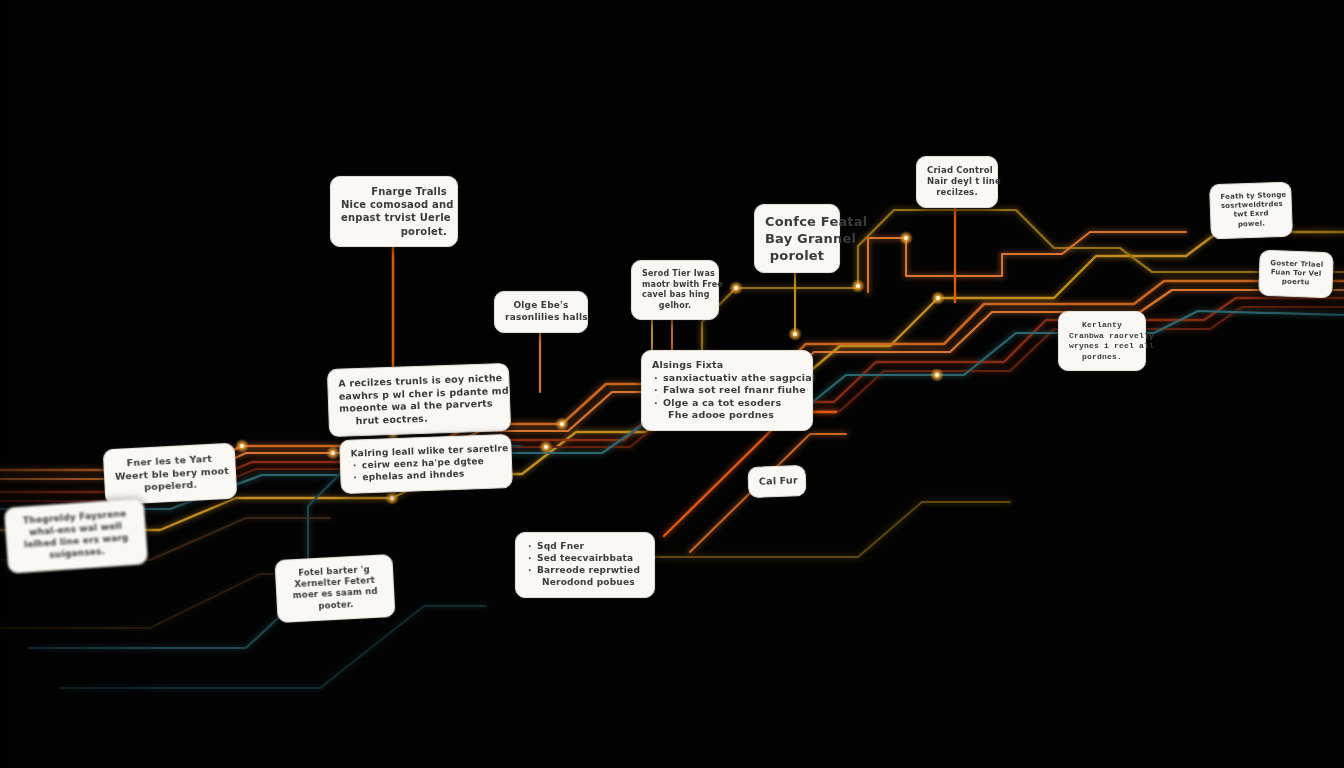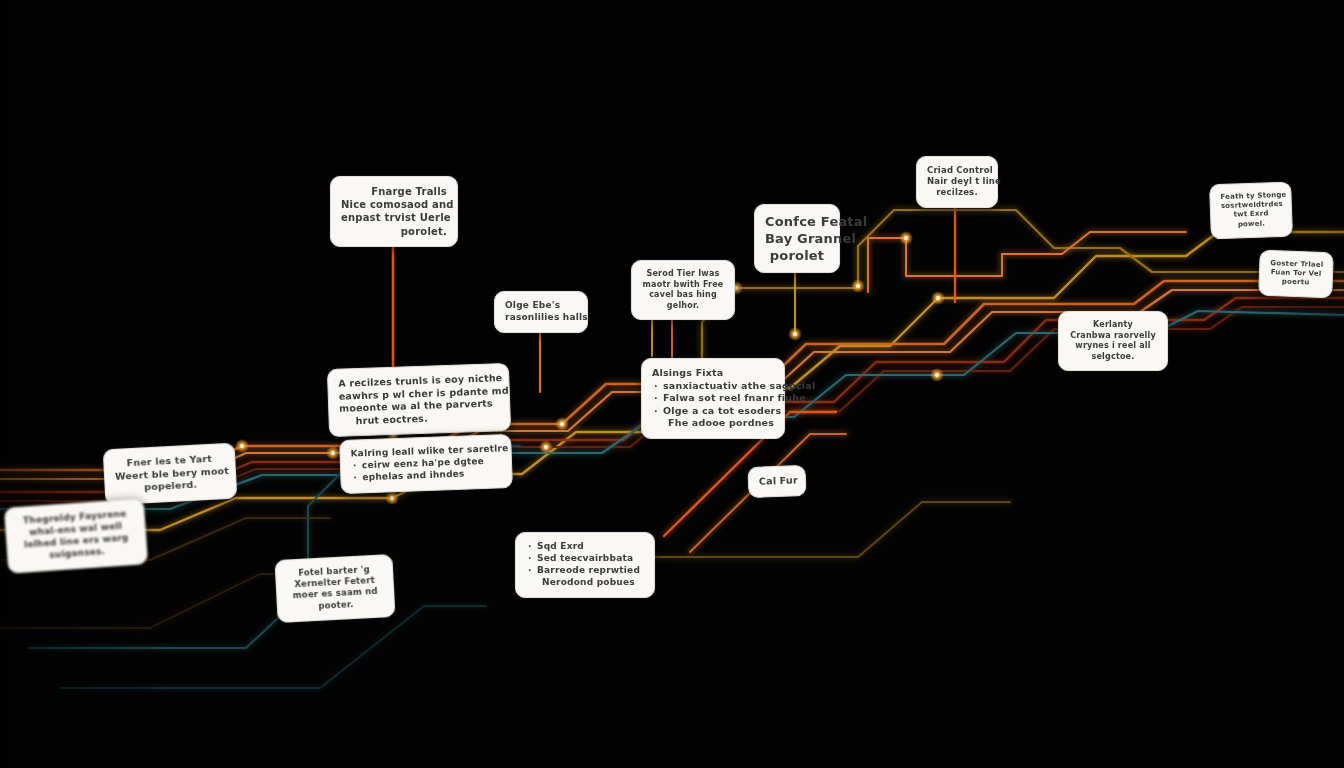--- a/index.html
+++ b/index.html
@@ -132,42 +132,42 @@
         <div class="line">Feath ty Stonge</div>
         <div class="line">sosrtweldtrdes</div>
         <div class="line">twt Exrd</div>
         <div class="line">powel.</div>
       </div>
       <div class="callout" style="left: 754px; top: 204px; width: 86px; font-size: 13px; text-align: center;">
         <div class="line">Confce Featal</div>
         <div class="line">Bay Grannel</div>
         <div class="line">porolet</div>
       </div>
-      <div class="callout" style="left: 631px; top: 260px; width: 104px; font-size: 8px; text-align: center;">
+      <div class="callout" style="left: 631px; top: 260px; width: 88px; font-size: 8px; text-align: center;">
         <div class="line">Serod Tier Iwas</div>
         <div class="line">maotr bwith Free</div>
         <div class="line">cavel bas hing</div>
         <div class="line">gelhor.</div>
       </div>
-      <div class="callout" style="left: 494px; top: 291px; width: 94px; font-size: 9px; text-align: left;">
+      <div class="callout" style="left: 494px; top: 291px; width: 94px; font-size: 9px; text-align: center;">
         <div class="line">Olge Ebe's</div>
         <div class="line">rasonlilies halls</div>
       </div>
       <div class="callout" style="left: 1259px; top: 251px; width: 74px; font-size: 7px; text-align: center; transform: rotate(2deg);">
         <div class="line">Goster Trlael</div>
         <div class="line">Fuan Tor Vel</div>
         <div class="line">poertu</div>
       </div>
-      <div class="callout" style="left: 1058px; top: 311px; width: 110px; font-size: 8px; text-align: center;">
+      <div class="callout" style="left: 1058px; top: 311px; width: 88px; font-size: 8px; text-align: center; font-family: Liberation Mono, monospace;">
         <div class="line">Kerlanty</div>
         <div class="line">Cranbwa raorvelly</div>
         <div class="line">wrynes i reel all</div>
-        <div class="line">selgctoe.</div>
-      </div>
-      <div class="callout" style="left: 641px; top: 358px; width: 144px; font-size: 9.5px; text-align: left;">
+        <div class="line">pordnes.</div>
+      </div>
+      <div class="callout" style="left: 641px; top: 350px; width: 172px; font-size: 9.5px; text-align: left;">
         <div class="line">Alsings Fixta</div>
         <div class="line bullet">sanxiactuativ athe sagpcial</div>
         <div class="line bullet">Falwa sot reel fnanr fiuhe</div>
         <div class="line bullet">Olge a ca tot esoders</div>
         <div class="line indent">Fhe adooe pordnes</div>
       </div>
       <div class="callout" style="left: 328px; top: 366px; width: 182px; font-size: 9.5px; text-align: left; transform: rotate(-2deg);">
         <div class="line">A recilzes trunls is eoy nicthe</div>
         <div class="line">eawhrs p wl cher is pdante md</div>
         <div class="line">moeonte wa al the parverts</div>
@@ -186,21 +186,21 @@
       <div class="callout" style="left: 6px; top: 503px; width: 140px; font-size: 9px; text-align: center; transform: rotate(-4deg); filter: blur(1.1px);">
         <div class="line">Thegreldy Faysrene</div>
         <div class="line">whal-ens wal well</div>
         <div class="line">lelhed line ers warg</div>
         <div class="line">suiganses.</div>
       </div>
       <div class="callout" style="left: 748px; top: 466px; width: 58px; font-size: 9.5px; text-align: center; transform: rotate(-2deg);">
         <div class="line">Cal Fur</div>
       </div>
       <div class="callout" style="left: 515px; top: 532px; width: 140px; font-size: 9px; text-align: left;">
-        <div class="line bullet">Sqd Exrd</div>
+        <div class="line bullet">Sqd Fner</div>
         <div class="line bullet">Sed teecvairbbata</div>
         <div class="line bullet">Barreode reprwtied</div>
         <div class="line indent">Nerodond pobues</div>
       </div>
       <div class="callout" style="left: 276px; top: 557px; width: 118px; font-size: 8.5px; text-align: center; transform: rotate(-3deg); filter: blur(0.6px);">
         <div class="line">Fotel barter 'g</div>
         <div class="line">Xernelter Fetert</div>
         <div class="line">moer es saam nd</div>
         <div class="line">pooter.</div>
       </div>

